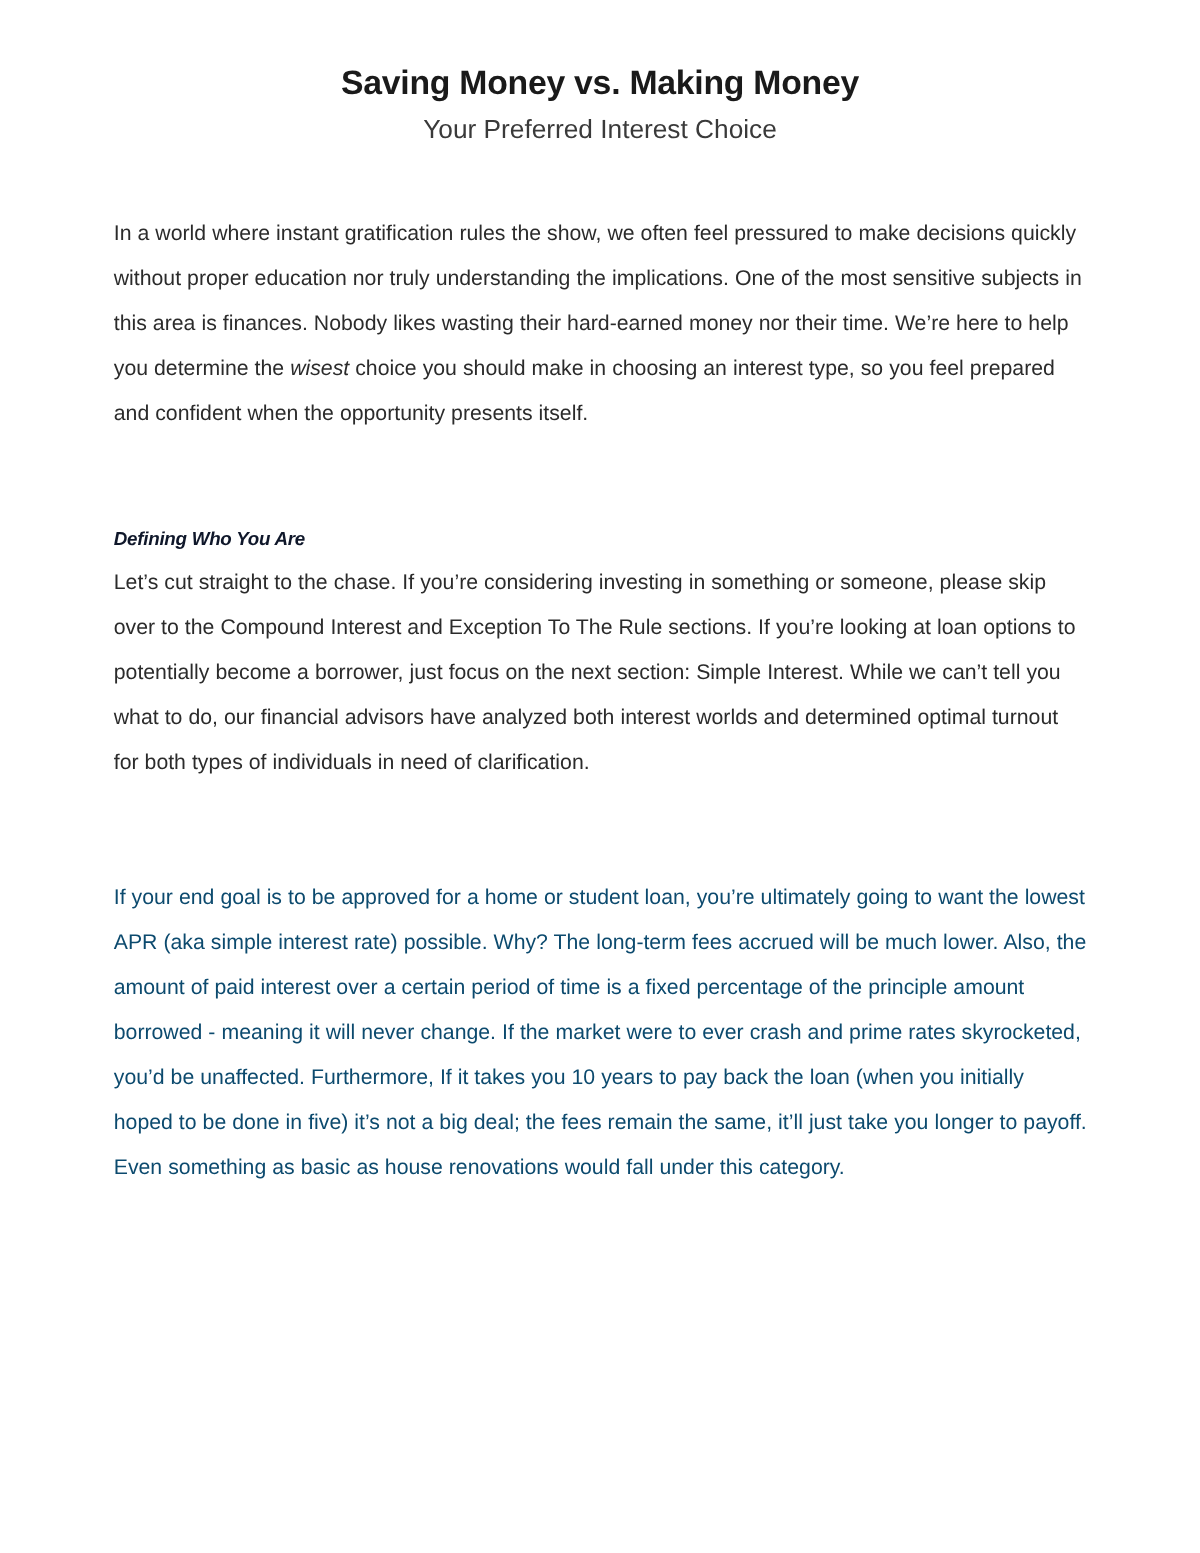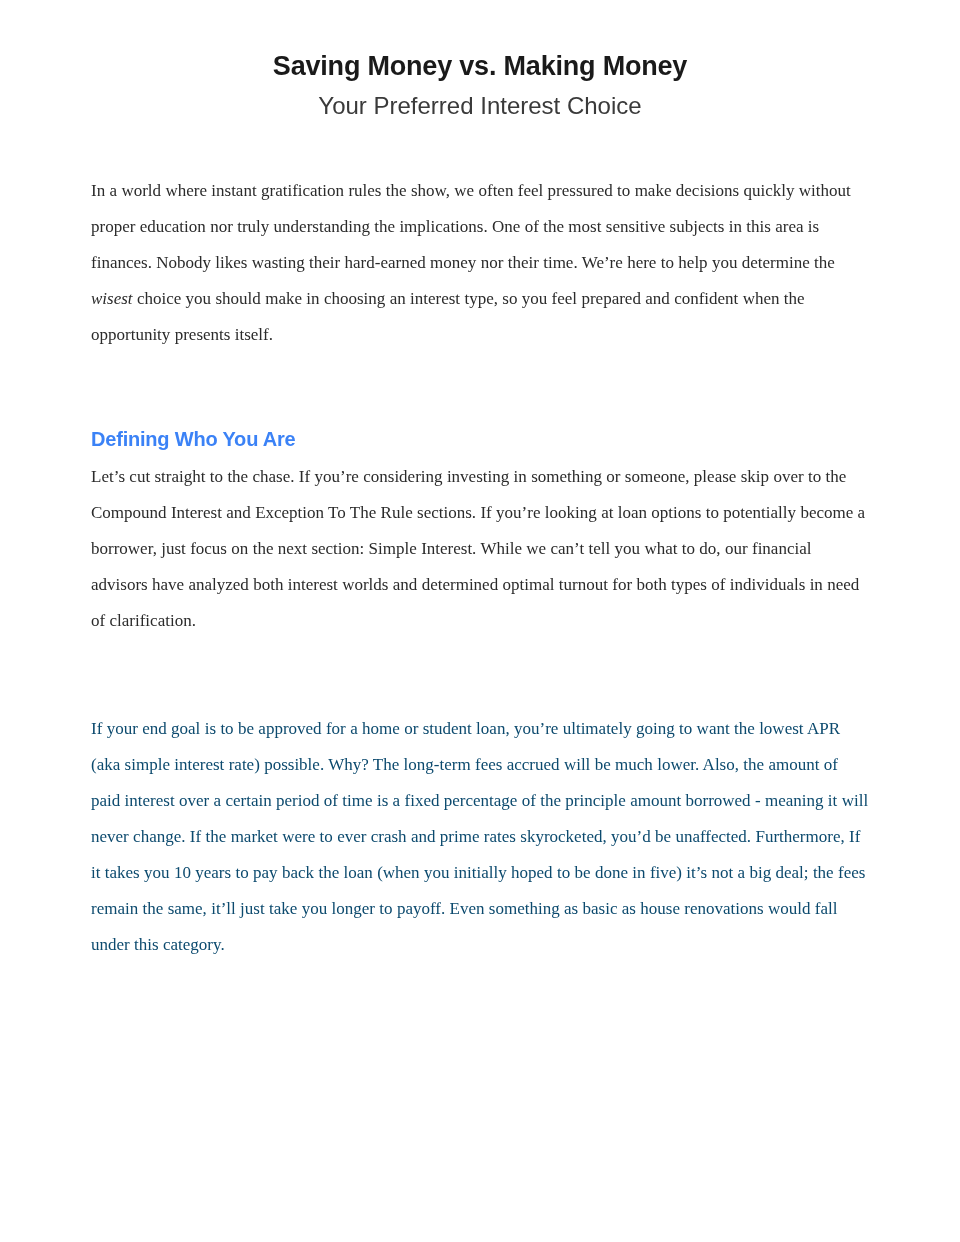--- a/index.html
+++ b/index.html
@@ -33,21 +33,21 @@
     margin: 0;
     font-size: 27px;
     font-weight: bold;
     letter-spacing: -0.2px;
     color: #1a1a1a;
     line-height: 1.25;
   }
 
   .doc-subtitle {
     margin: 6px 0 0 0;
-    font-size: 24px;
+    font-size: 21px;
     font-weight: normal;
     color: #3a3a3a;
     line-height: 1.3;
   }
 
   
   .content {
     margin: 0 auto;
     padding-left: 91px;
     padding-right: 90px;
@@ -62,35 +62,35 @@
   .section-intro {
     margin-top: 52px;
   }
 
   .section-spaced {
     margin-top: 72px;
   }
 
   .section-heading {
     margin: 0 0 6px 0;
-    font-size: 20px;
+    font-size: 15px;
     font-weight: bold;
     letter-spacing: -0.2px;
-    color: #3b82f6;
+    color: #0f172a;
     line-height: 1.4;
+    font-style: italic;
   }
 
   .body-text {
     margin: 0;
     font-size: 17px;
     line-height: 36px;
     color: #2b2b2b;
     text-align: left;
     word-spacing: 0.1px;
-    font-family: Liberation Serif, serif;
   }
 
   .body-text.muted {
     color: #0c4a6e;
   }
 
   .body-text em {
     font-style: italic;
   }
 </style>

